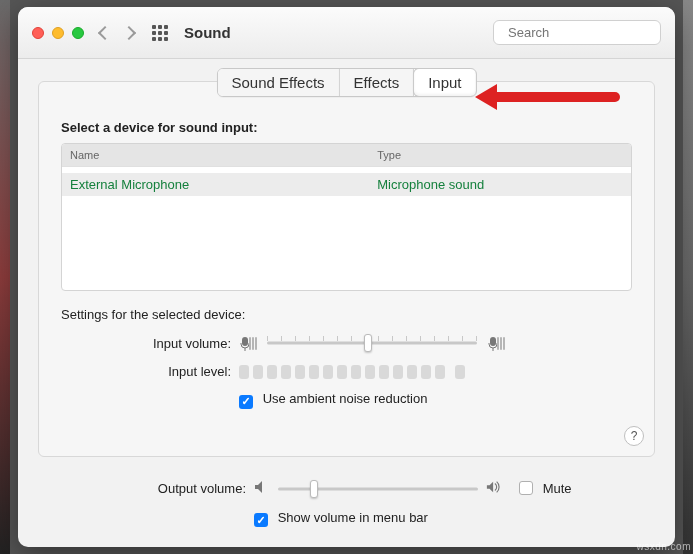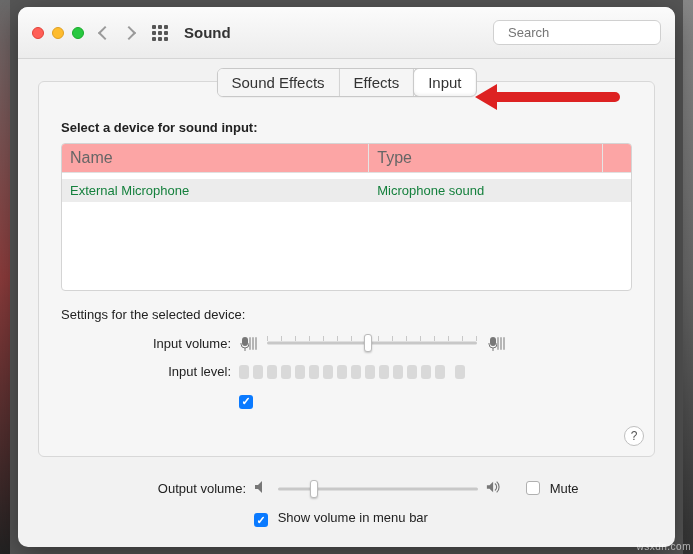--- a/index.html
+++ b/index.html
@@ -48,21 +48,21 @@
 
 .arrow {
   position: absolute; top: 81px; left: 457px; width: 145px; height: 18px; z-index: 10;
   pointer-events: none;
 }
 .arrow .shaft { position: absolute; left: 18px; top: 4px; right: 0; height: 10px; background: #d22; border-radius: 0 5px 5px 0; }
 .arrow .head { position: absolute; left: 0; top: -4px; width: 0; height: 0; border-top: 13px solid transparent; border-bottom: 13px solid transparent; border-right: 22px solid #d22; }
 
 .sect-h { font-size: 13px; font-weight: 600; color: #222; margin: 22px 0 8px; }
 .dev-table { border: 1px solid #d4d4d4; border-radius: 4px; overflow: hidden; background: #fff; height: 148px; }
-.dev-head { display: flex; font-size: 16px; color: #666; border-bottom: 1px solid #e0e0e0; background: #fca5a5; }
+.dev-head { display: flex; font-size: 11px; color: #666; border-bottom: 1px solid #e0e0e0; background: #e5e5e5; }
 .dev-head > div { padding: 5px 8px; border-right: 1px solid #e5e5e5; }
 .col1 { width: 54%; } .col2 { flex: 1; } .col3 { width: 28px; border-right: 0 !important; }
 .dev-row { display: flex; font-size: 13px; color: #15803d; background: #ececec; margin-top: 6px; }
 .dev-row > div { padding: 4px 8px; }
 
 .settings-h { font-size: 13px; color: #222; margin: 16px 0 12px; }
 
 .row { display: flex; align-items: center; margin-bottom: 12px; }
 .row .lab { width: 178px; text-align: right; font-size: 13px; color: #222; padding-right: 8px; }
 .mic { width: 10px; height: 14px; display: inline-block; }
@@ -222,20 +222,21 @@
           <span></span>
           <span></span>
         <span style="margin-left:6px"></span>
       </div>
     </div>
 
     <div class="row">
       <div class="lab"></div>
       <label style="font-size:13px; color:#222;">
         <span class="chk on"></span>
+        <span>Use ambient noise reduction</span>
       </label>
     </div>
 
     <div class="help">?</div>
   </div>
 
   <div class="arrow">
     <div class="head"></div>
       <div class="shaft"></div>
   </div>
@@ -251,21 +252,21 @@
       <div class="slider" style="margin:0 8px; max-width:200px">
         <div class="track"></div>
         <div class="knob" style="left:18%"></div>
       </div>
       <span class="spk">
         <svg viewBox="0 0 18 14">
             <path d="M1 5h3l4-4v12l-4-4H1z" fill="#777"></path>
             <path d="M10 3a5 5 0 0 1 0 8M12 1a8 8 0 0 1 0 12" fill="none" stroke="#777" stroke-width="1.3"></path>
           </svg>
       </span>
-      <label style="font-size:13px; color:#222; margin-left:24px;">
+      <label style="font-size:13px; color:#222; margin-left:17px;">
         <span class="chk off"></span>
         <span>Mute</span>
       </label>
     </div>
     <div class="row">
       <div class="lab" style="width:216px"></div>
       <label style="font-size:13px; color:#222;">
         <span class="chk on"></span>
         <span>Show volume in menu bar</span>
       </label>

